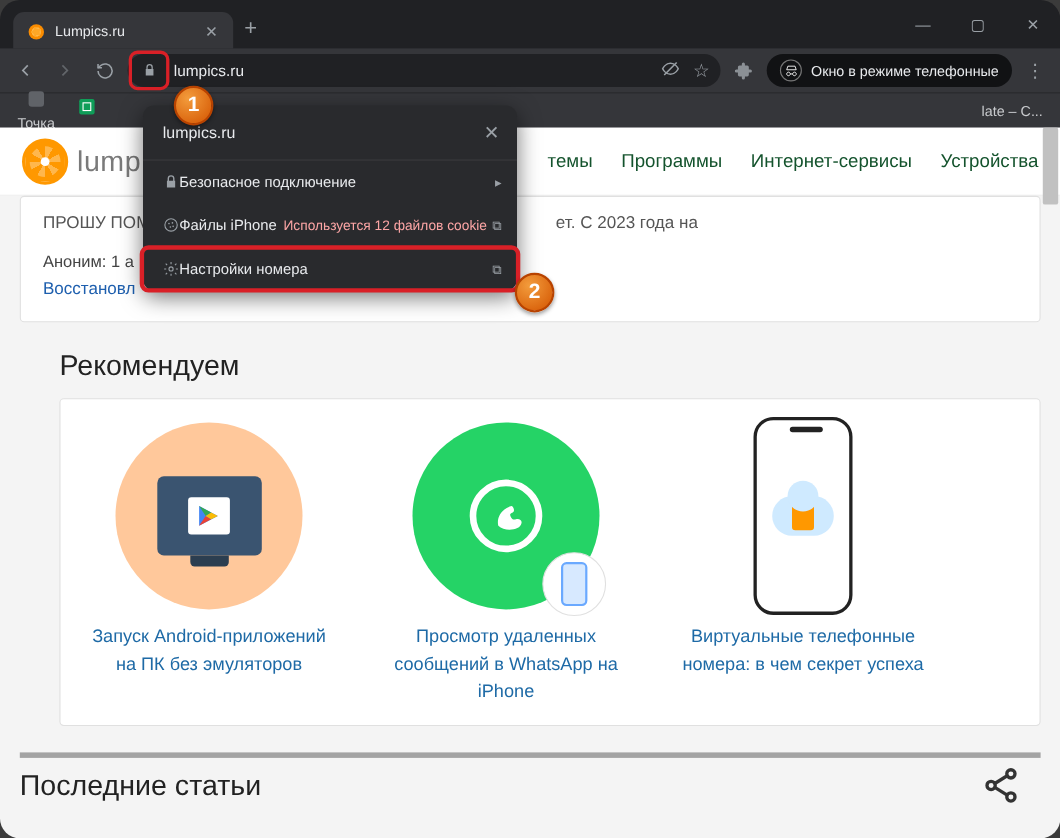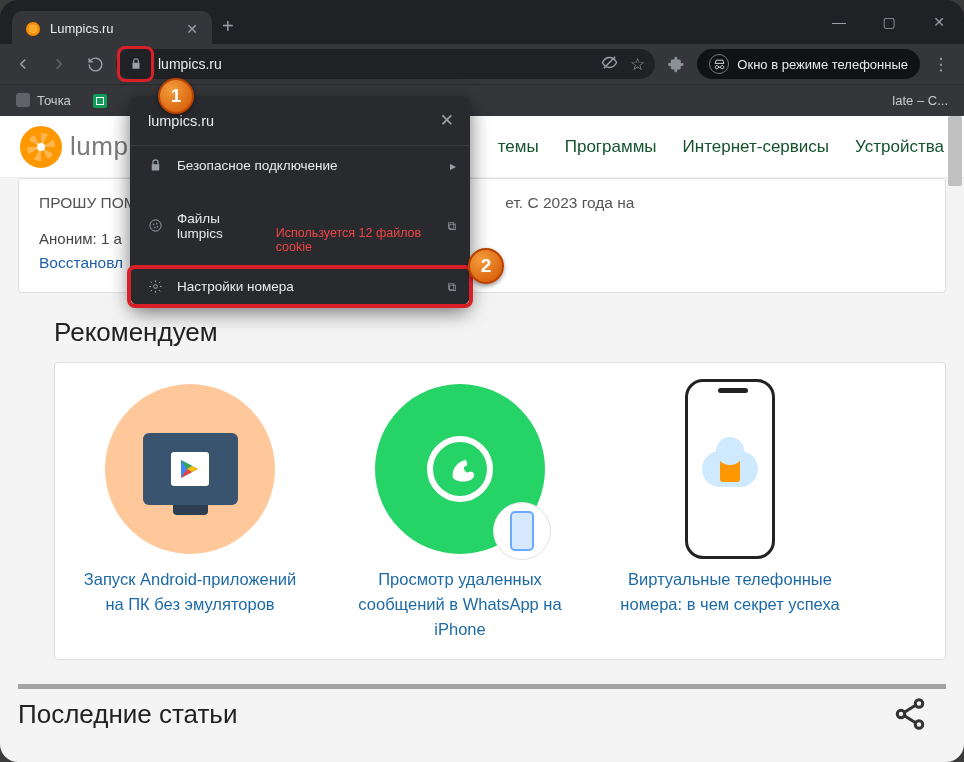--- a/index.html
+++ b/index.html
@@ -122,21 +122,21 @@
     height: 32px;
     display: flex;
     align-items: center;
     padding: 0 16px;
     gap: 22px;
     font-size: 13px;
     color: #c9cbce;
     background: var(--chrome-darker);
     border-top: 1px solid #2a2b2e;
   }
-  .bm { display:flex; align-items:flex-start; gap:7px; cursor:pointer;}
+  .bm { display:flex; align-items:center; gap:7px; cursor:pointer;flex-direction:column;}
   .bm .dot { width:14px; height:14px; border-radius:3px; background:#606368; }
   .bm .sheet { width:14px; height:14px; background:#0f9d58; border-radius:2px; position:relative;}
   .bm .sheet::after{content:"";position:absolute;inset:3px;border:1px solid #fff;}
 
   
   .site-popup {
     position: absolute;
     left: 130px;
     top: 96px;
     width: 340px;
@@ -148,26 +148,26 @@
     font-size: 13.5px;
   }
   .popup-header {
     padding: 14px 16px 14px 18px;
     display:flex; align-items:center; justify-content:space-between;
     border-bottom: 1px solid #3a3b3e;
   }
   .popup-header .close { color:#9aa0a6; font-size:17px; cursor:pointer;}
   .popup-row {
     padding: 12px 14px 12px 18px;
-    display:flex; align-items:center; gap:14px;
+    display:flex; align-items:center; 
     position: relative;
     cursor: pointer;
   }
   .popup-row svg { width:15px; height:15px; color:#9aa0a6; flex:0 0 15px;}
-  .popup-row .sub { color:#ef4444; font-size:12.5px; margin-left:6px;margin-top:29px;}
+  .popup-row .sub { color:#fca5a5; font-size:12.5px; margin-left:6px;}
   .popup-row .chev { margin-left:auto; color:#9aa0a6; font-size:12px;}
   .popup-row .ext { margin-left:auto; color:#9aa0a6; font-size:12px;}
   .callout-row {
     position:absolute;
     top: -2px; left: -3px; right: -3px; bottom: -2px;
     border: 4px solid var(--callout-red);
     border-radius: 8px;
     pointer-events:none;
   }
 
@@ -475,21 +475,21 @@
   </div>
 
   <div class="popup-row">
     <svg viewBox="0 0 24 24" fill="currentColor">
         <circle cx="12" cy="12" r="9" fill="none" stroke="currentColor" stroke-width="1.6"></circle>
         <circle cx="9" cy="10" r="1.2"></circle>
         <circle cx="14" cy="9" r="1.2"></circle>
         <circle cx="11" cy="15" r="1.2"></circle>
         <circle cx="15" cy="14" r="1.2"></circle>
       </svg>
-    <span>Файлы lumpics</span>
+    <span>Файлы iPhone</span>
     <span class="sub">Используется 12 файлов cookie</span>
     <span class="ext">⧉</span>
   </div>
 
   <div class="popup-row" style="border-top:1px solid #3a3b3e;">
     <svg viewBox="0 0 24 24" fill="none" stroke="currentColor" stroke-width="1.6">
         <circle cx="12" cy="12" r="3"></circle>
         <path d="M12 2v3M12 19v3M4.2 4.2l2.1 2.1M17.7 17.7l2.1 2.1M2 12h3M19 12h3M4.2 19.8l2.1-2.1M17.7 6.3l2.1-2.1"></path>
       </svg>
     <span>Настройки номера</span>

